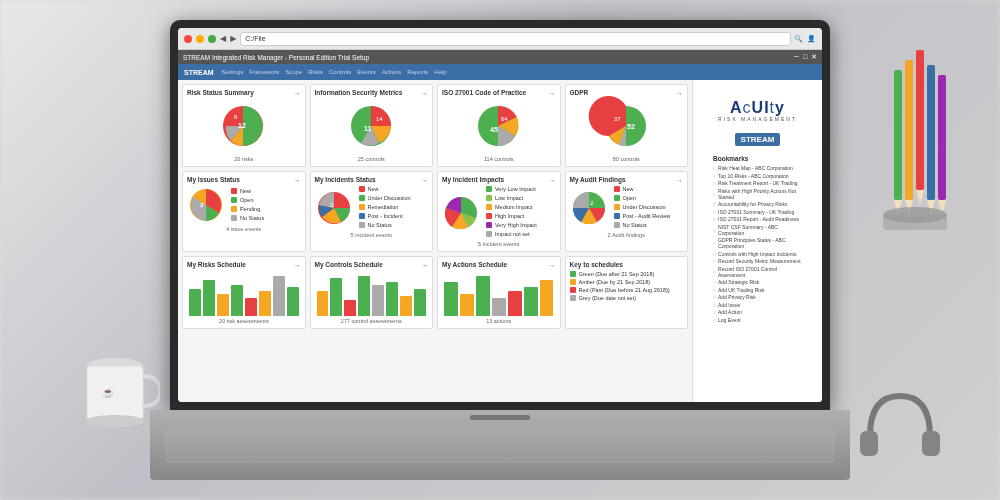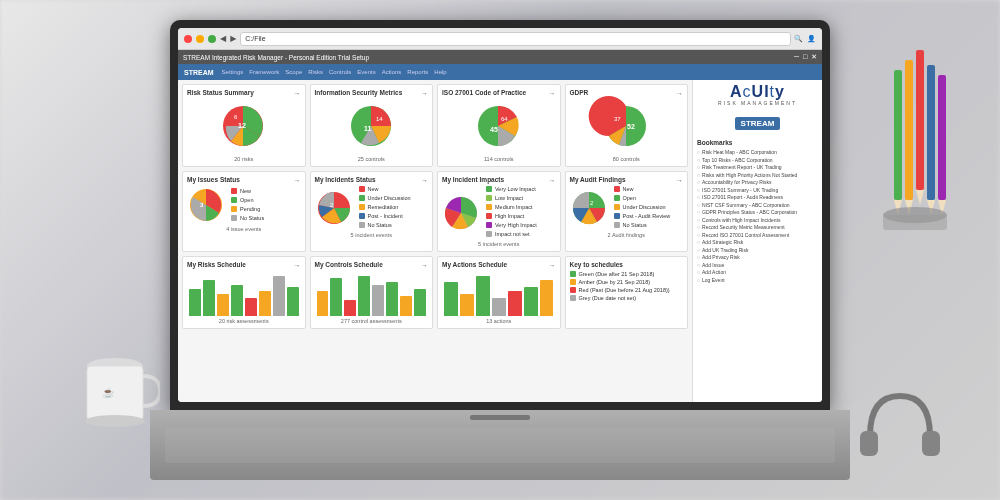--- a/index.html
+++ b/index.html
@@ -141,21 +141,21 @@
     .main-panel {
       flex: 1;
       overflow: hidden;
       padding: 4px;
     }
 
     .right-panel {
       width: 130px;
       background: white;
       border-left: 1px solid #ddd;
-      padding: 4px;
+      padding: 20px;
       overflow: hidden;
     }
 
     
     .dashboard-grid {
       display: grid;
       grid-template-columns: 1fr 1fr 1fr 1fr;
       gap: 4px;
       margin-bottom: 4px;
     }

